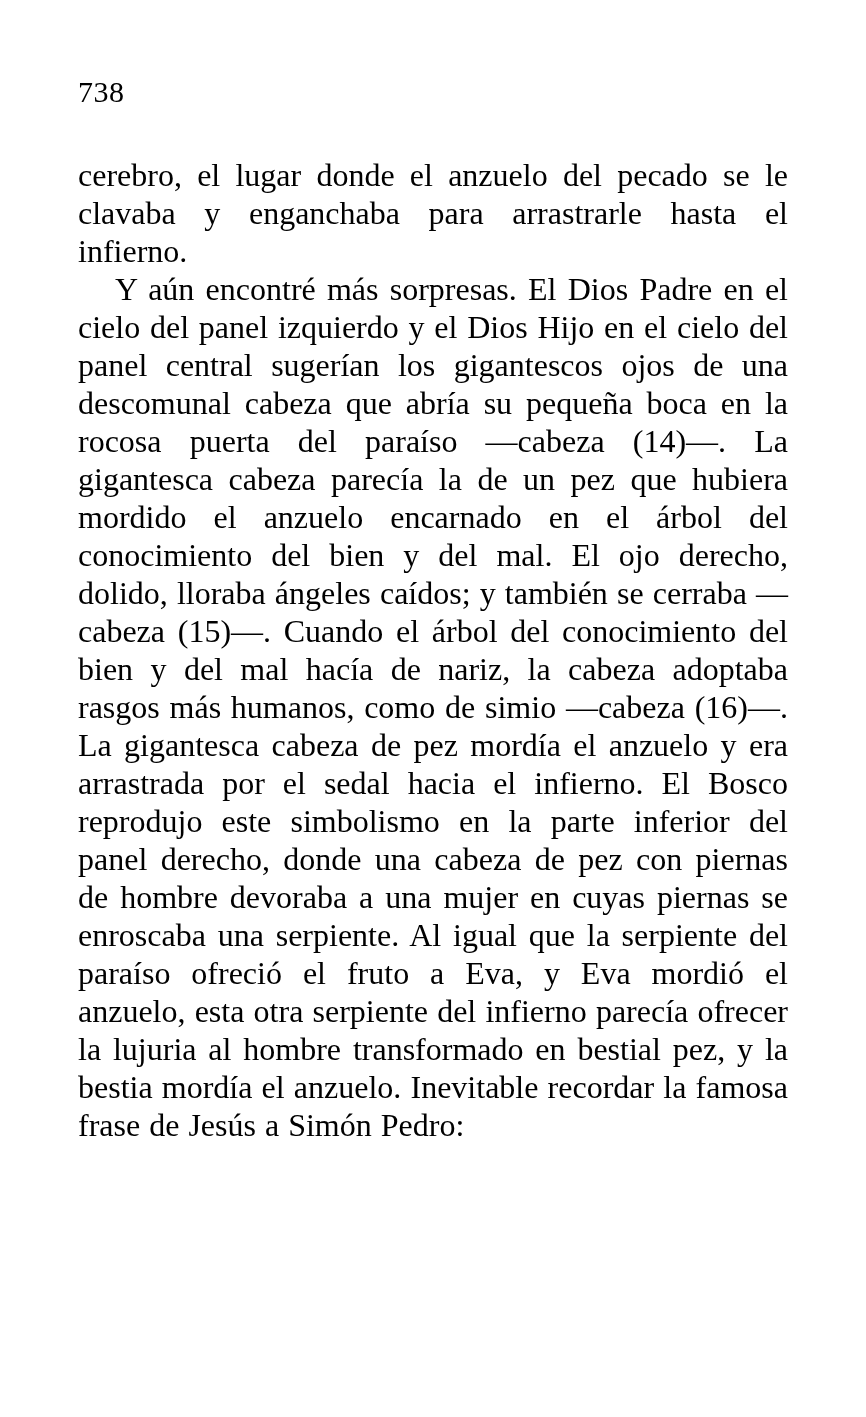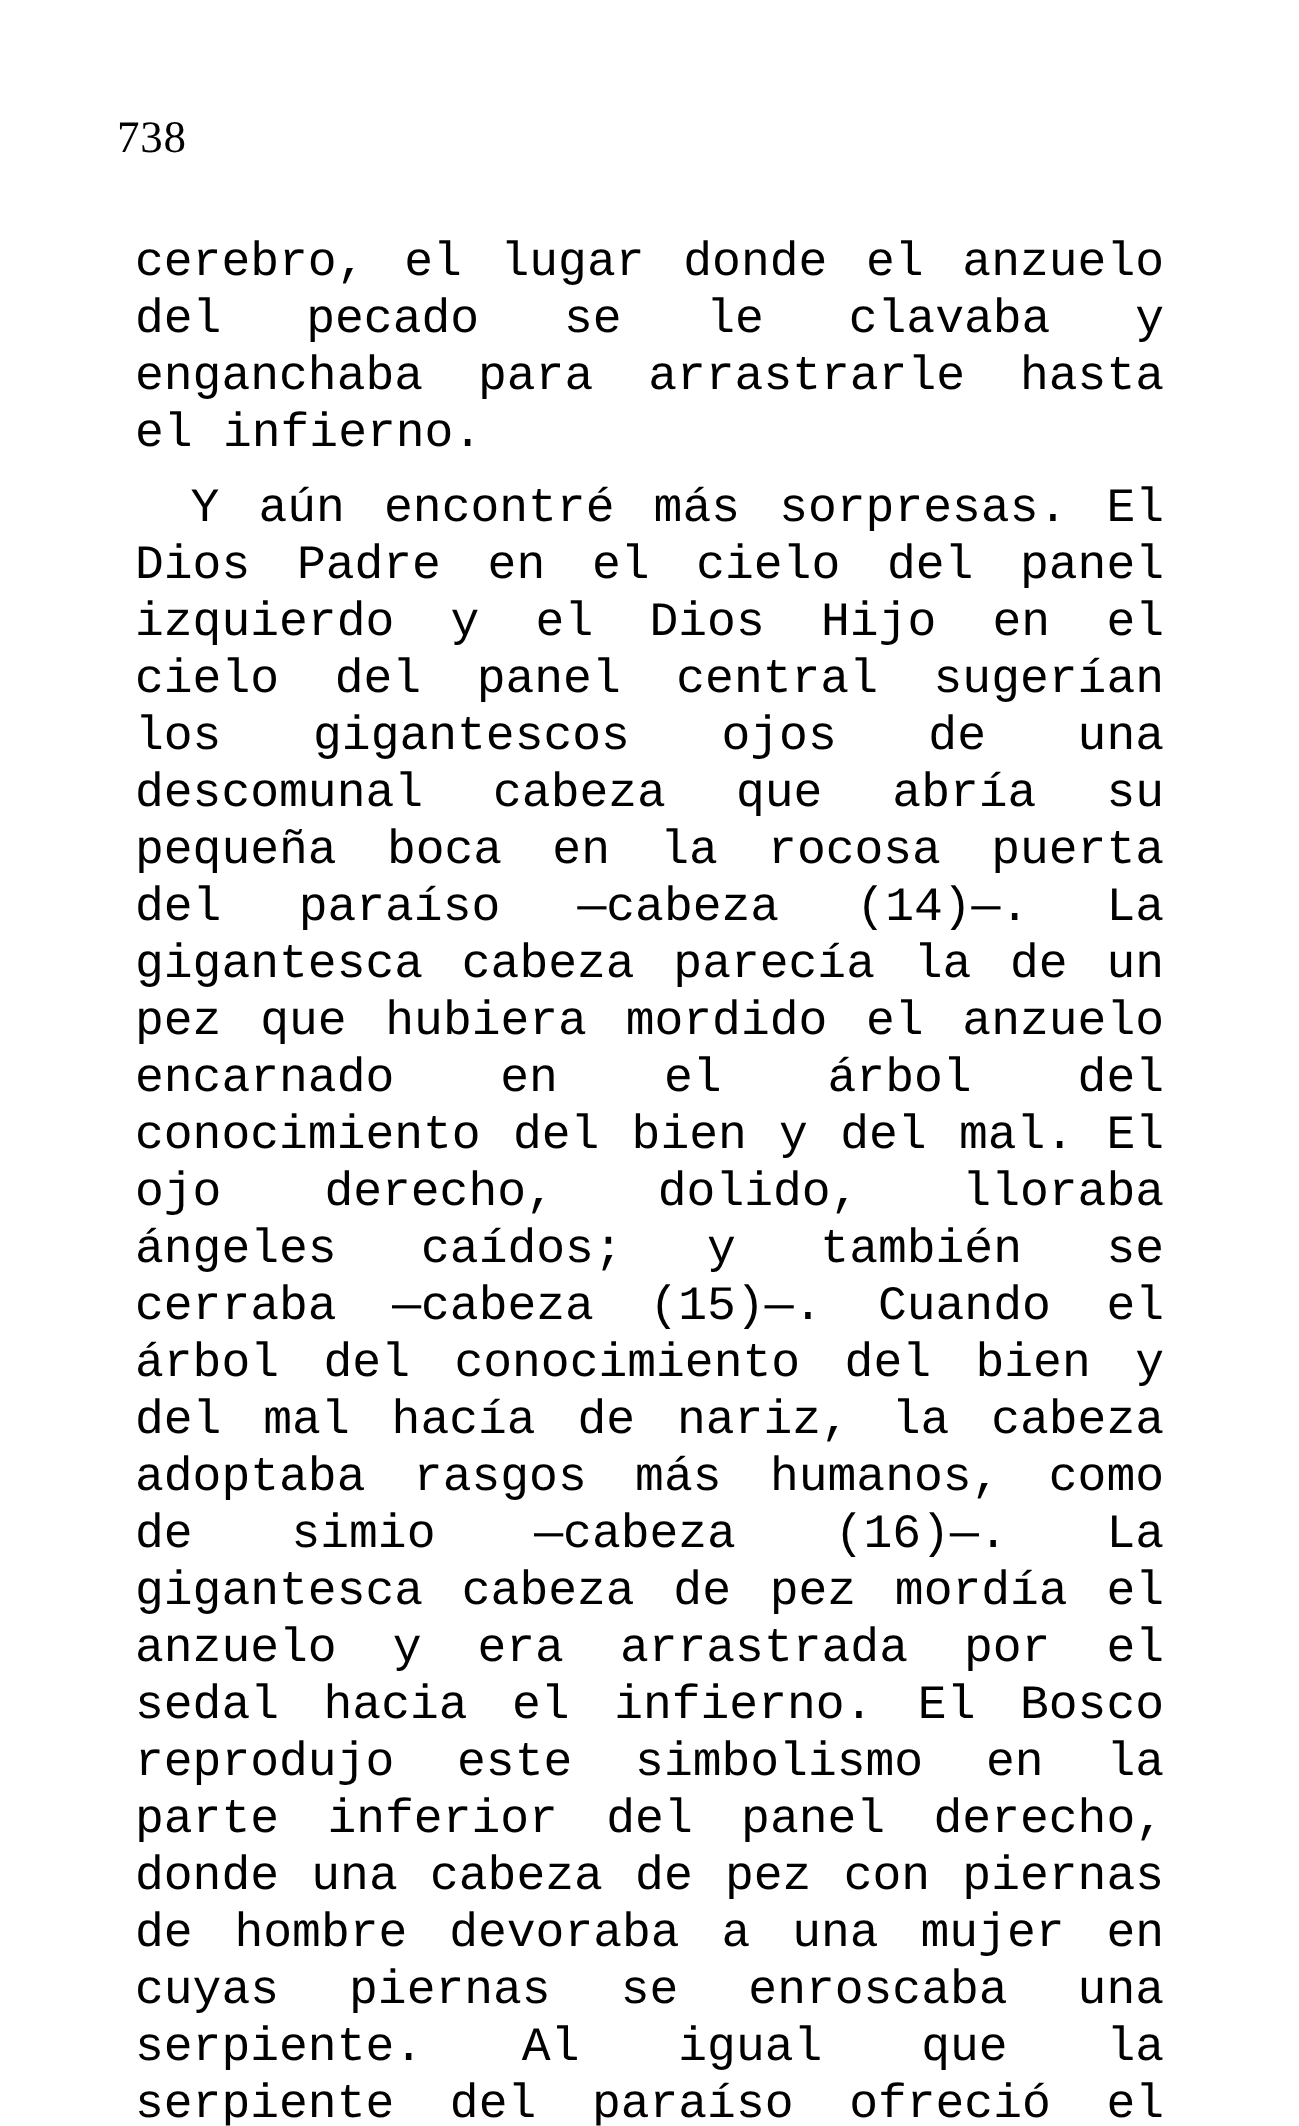--- a/index.html
+++ b/index.html
@@ -30,23 +30,22 @@
   .content {
     margin-top: 48px;
     font-size: 32px;
     line-height: 38px;
     text-align: justify;
     text-justify: inter-word;
     hyphens: none;
     word-spacing: 1px;
   }
   .content p {
-    margin: 12px;
+    margin: 0;
     padding: 0;
-    font-family: Liberation Mono, monospace;
   }
   .content p.indented {
     text-indent: 37px;
   }
 </style>
 </head>
 <body>
 
 <div class="page">
   <div class="page-number">738</div>

